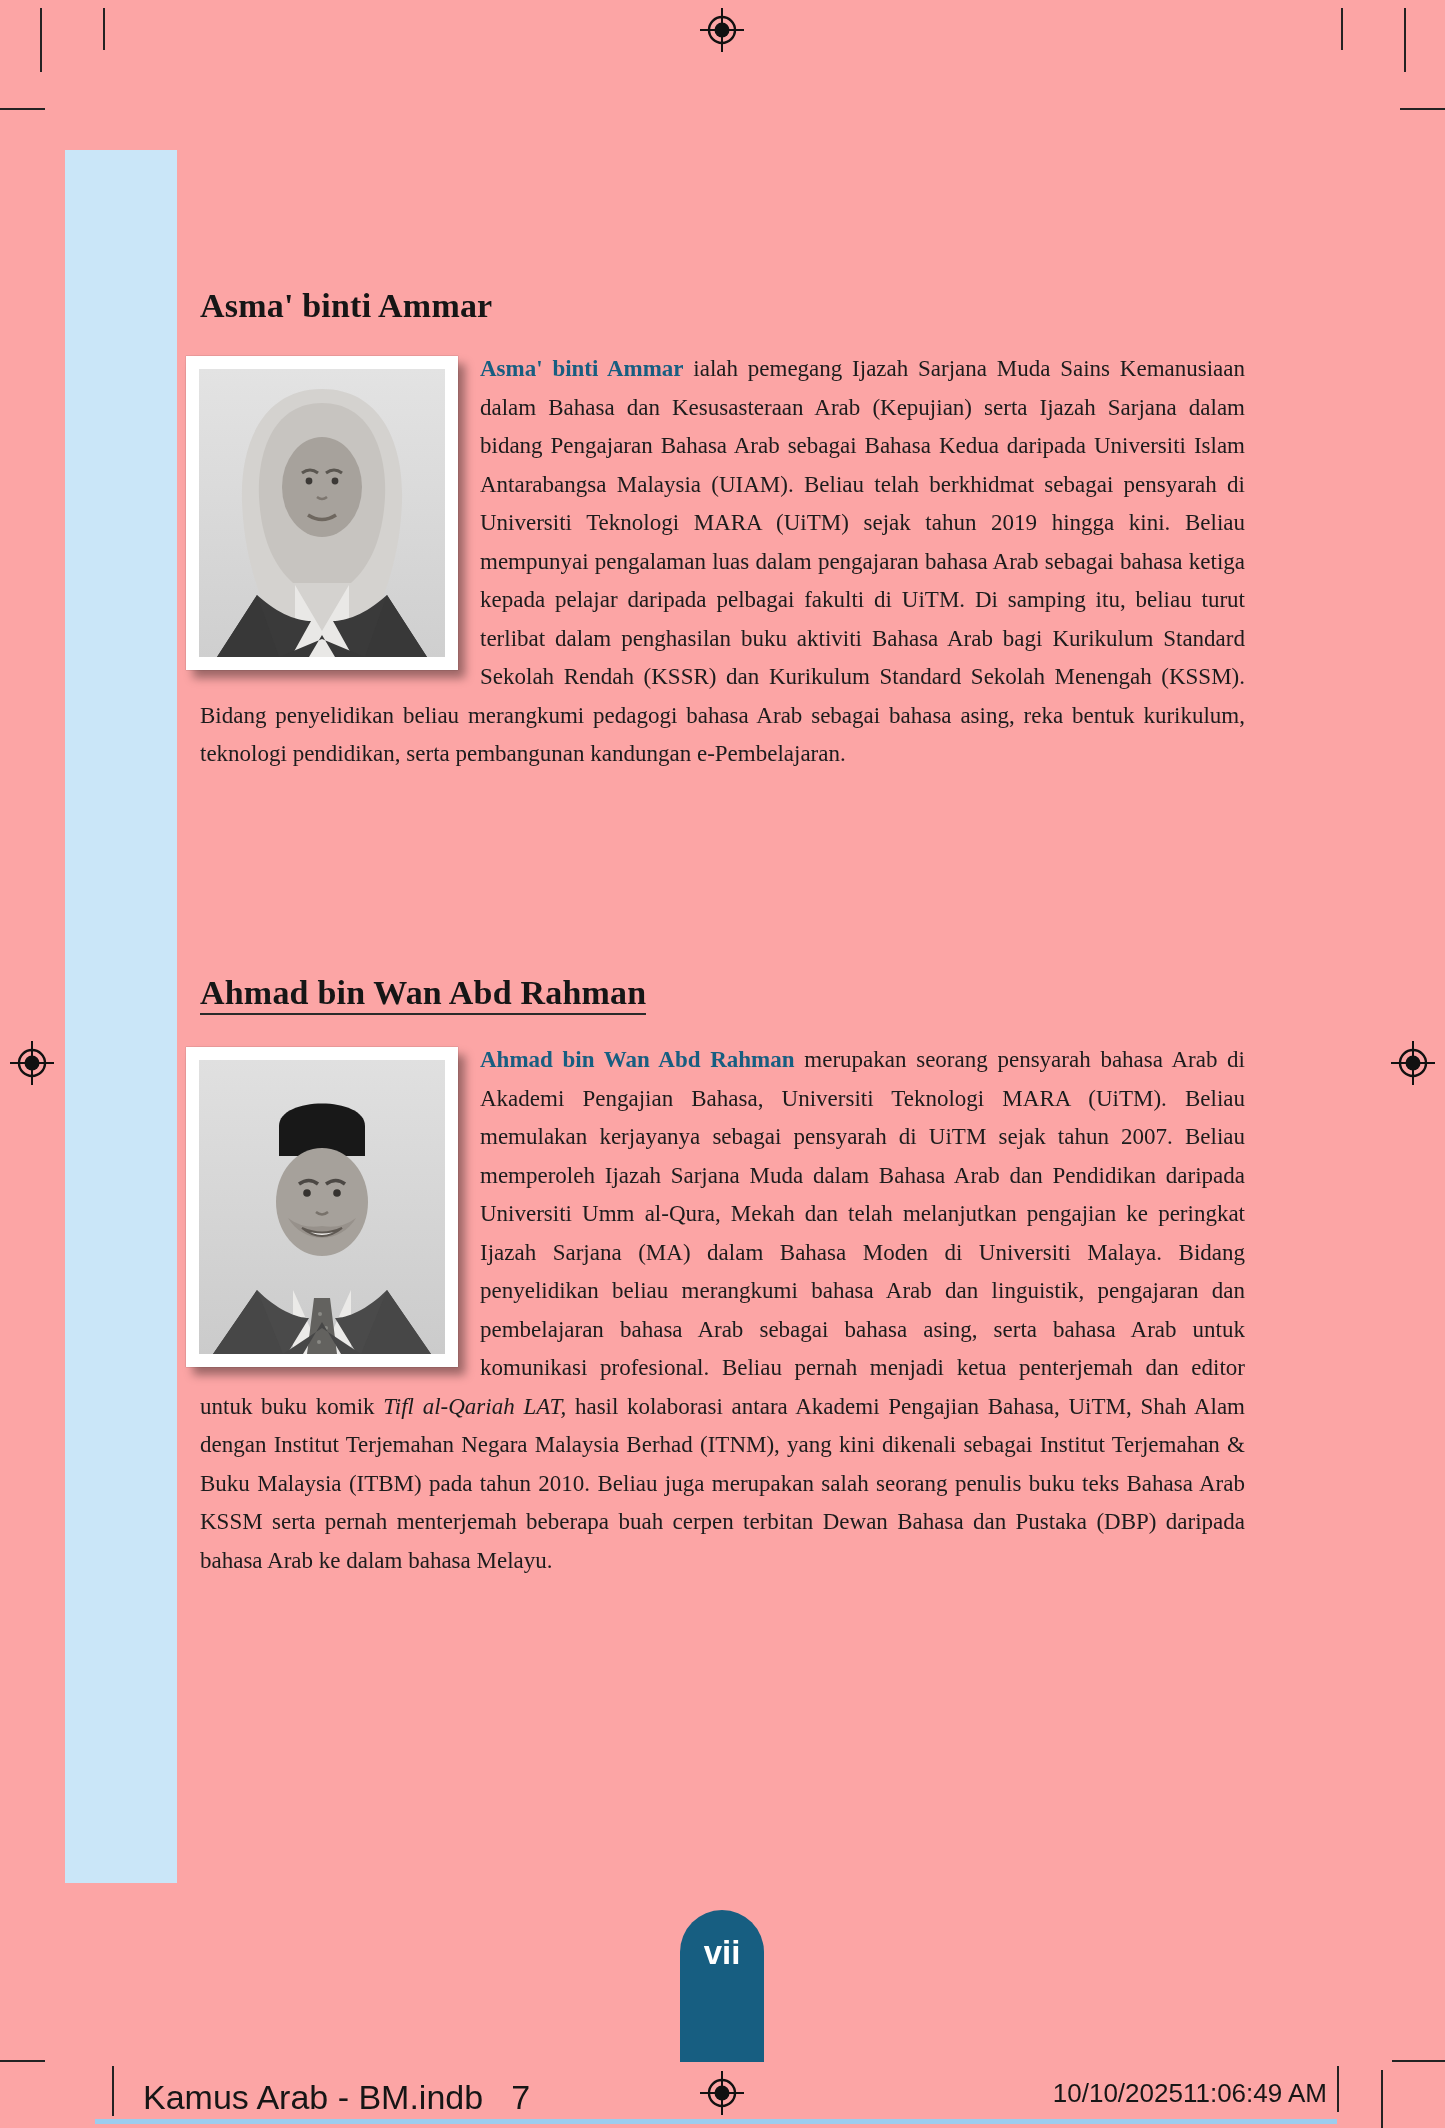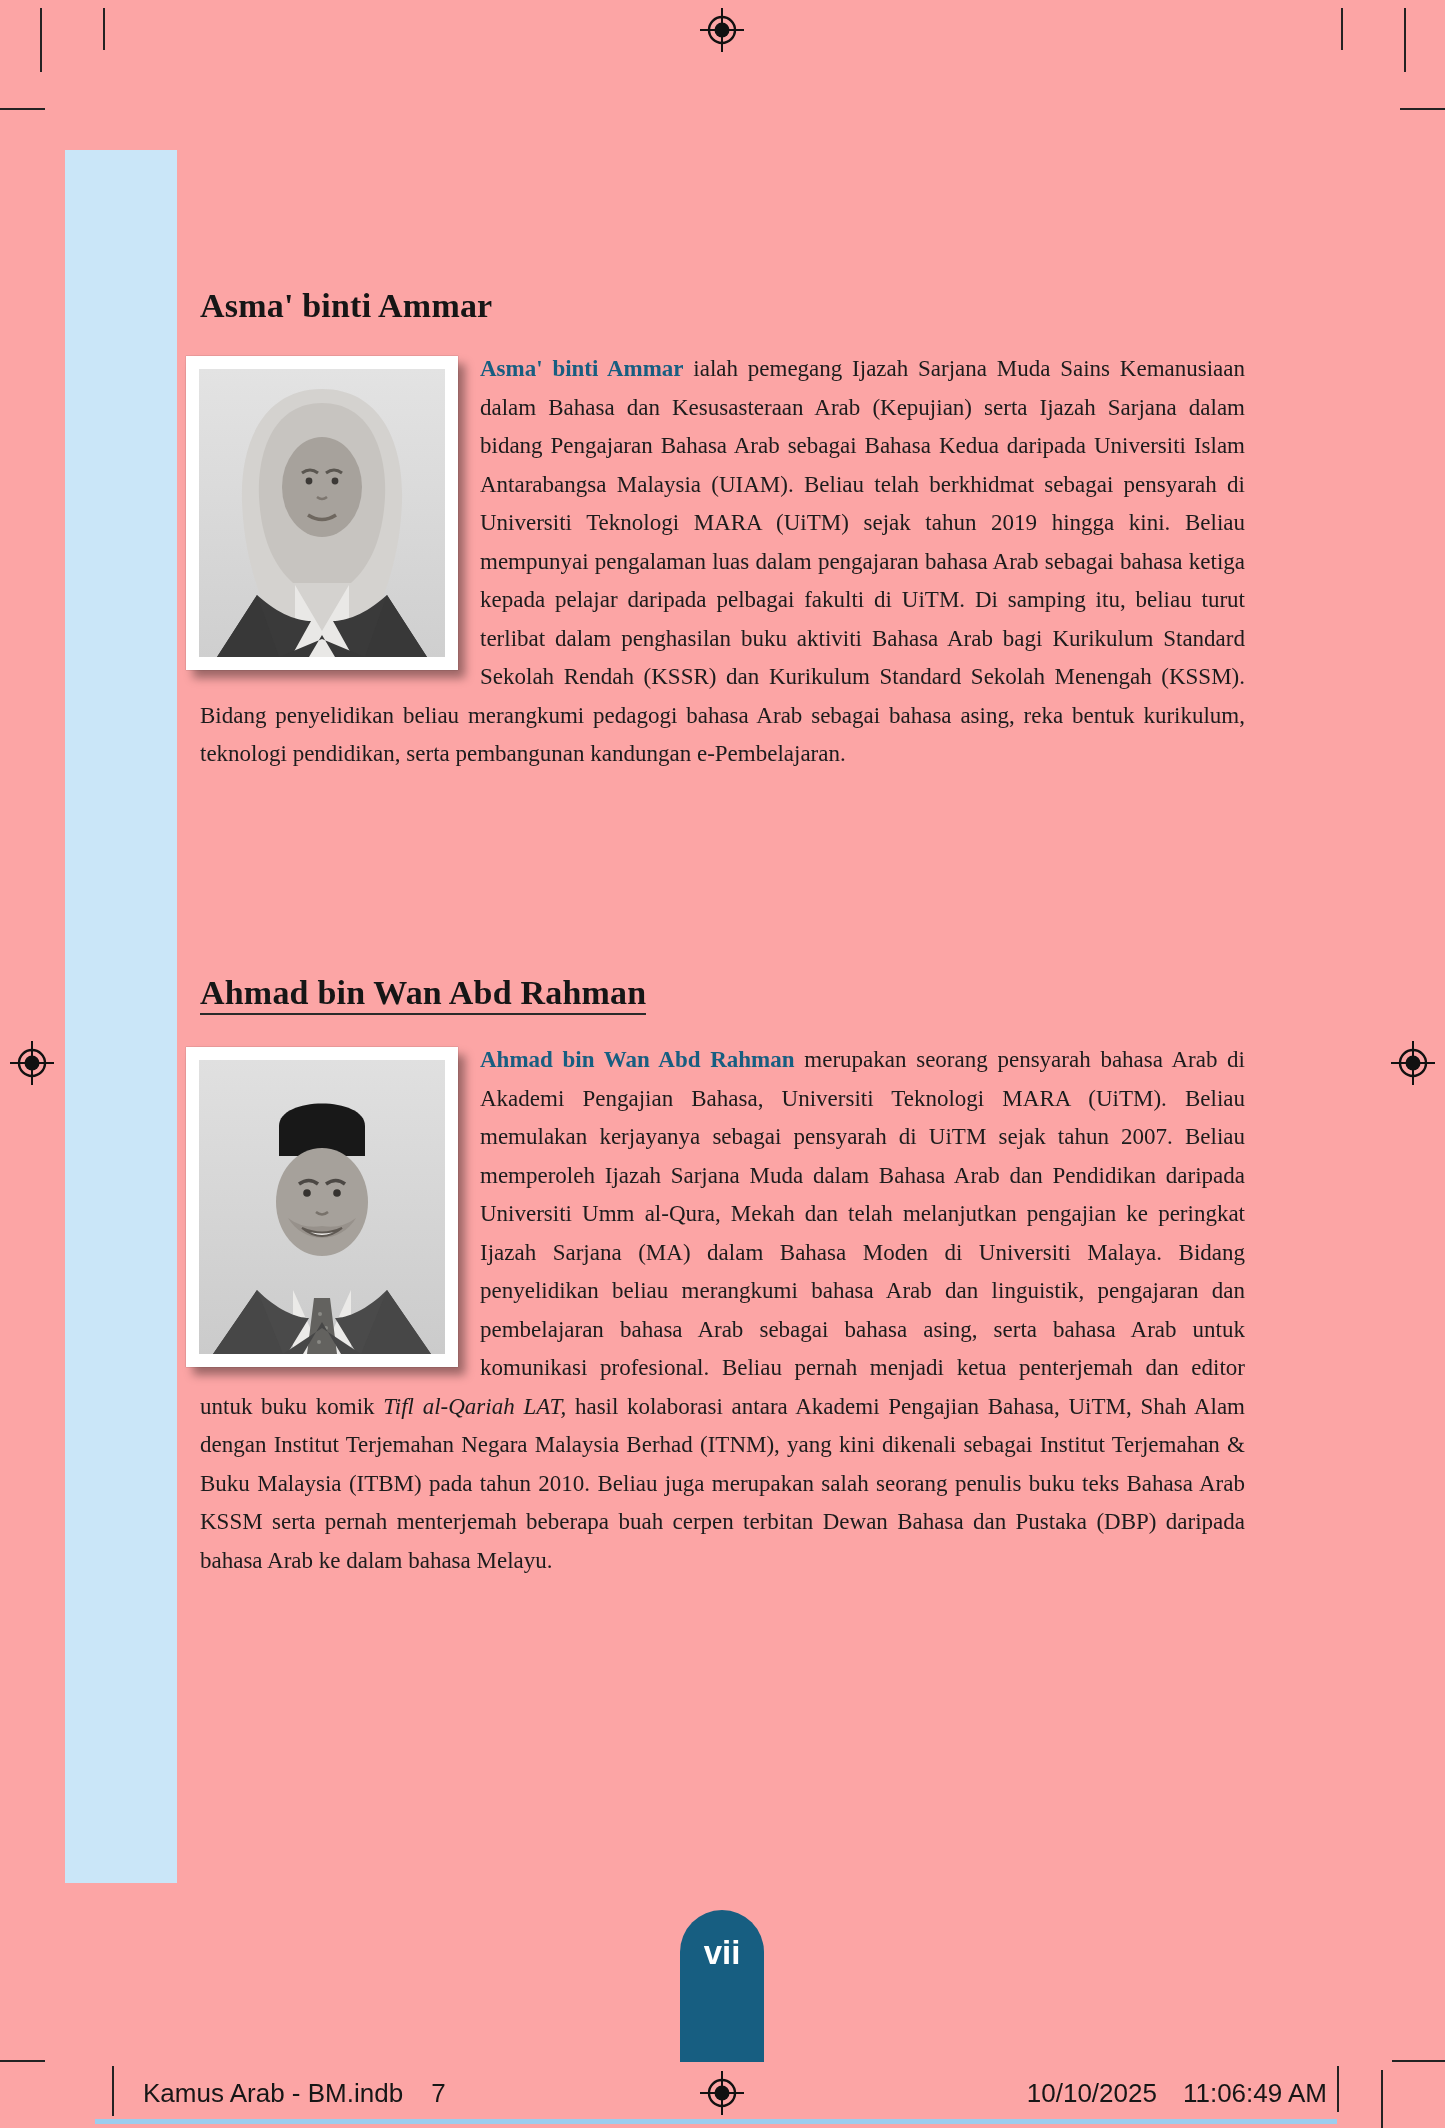--- a/index.html
+++ b/index.html
@@ -45,29 +45,29 @@
   }
   .page-tab .num{
     font-family:"Liberation Sans","DejaVu Sans",sans-serif;
     font-weight:bold;font-size:33px;color:#ffffff;
     display:block;margin-top:24px;
   }
   
   .footer-left{
     position:absolute;left:143px;top:2078px;
     font-family:"Liberation Sans","DejaVu Sans",sans-serif;
-    font-size:26px;color:#161616;white-space:nowrap;
+    font-size:34px;color:#161616;white-space:nowrap;
   }
   .footer-left .pg{margin-left:28px;}
   .footer-right{
     position:absolute;right:118px;top:2078px;
     font-family:"Liberation Sans","DejaVu Sans",sans-serif;
     font-size:26px;color:#161616;white-space:nowrap;text-align:right;
   }
-  .footer-right .time{margin-left:26px;text-align:right;}
+  .footer-right .time{text-align:right;}
 </style>
 </head>
 <body>
 
 <div class="page">
 
   <div class="cropmark" style="left:40px;top:8px;width:2px;height:64px;"></div>
   <div class="cropmark" style="left:103px;top:8px;width:2px;height:42px;"></div>
   <div class="cropmark" style="left:0;top:108px;width:45px;height:2px;"></div>
   <div class="cropmark" style="left:1341px;top:8px;width:2px;height:42px;"></div>

